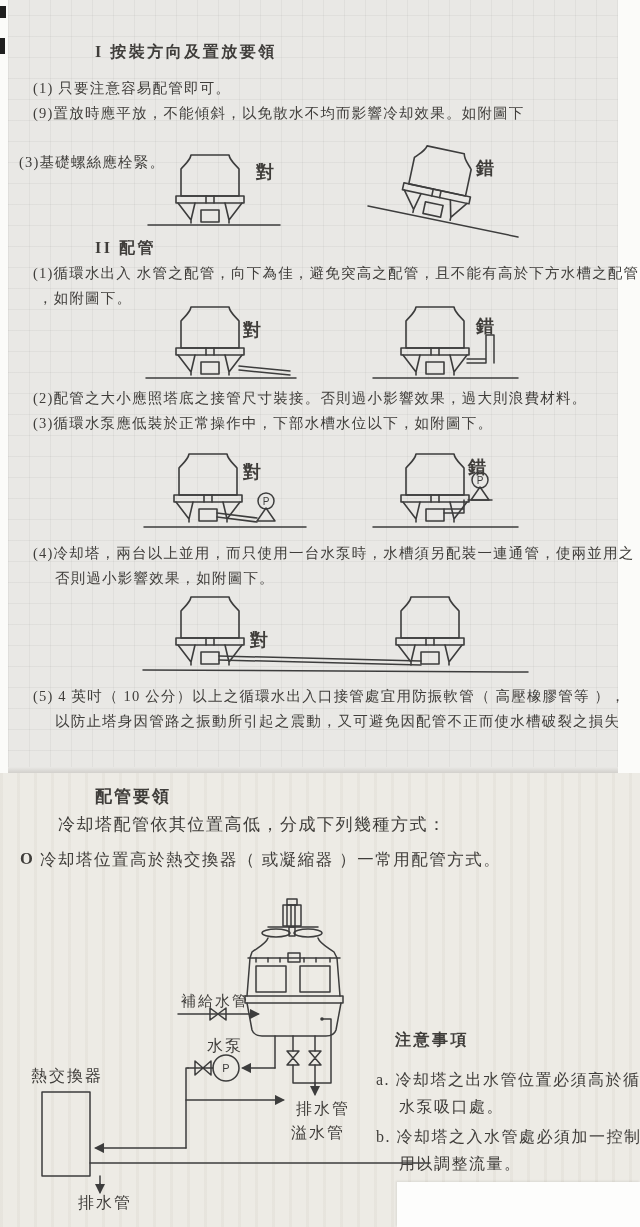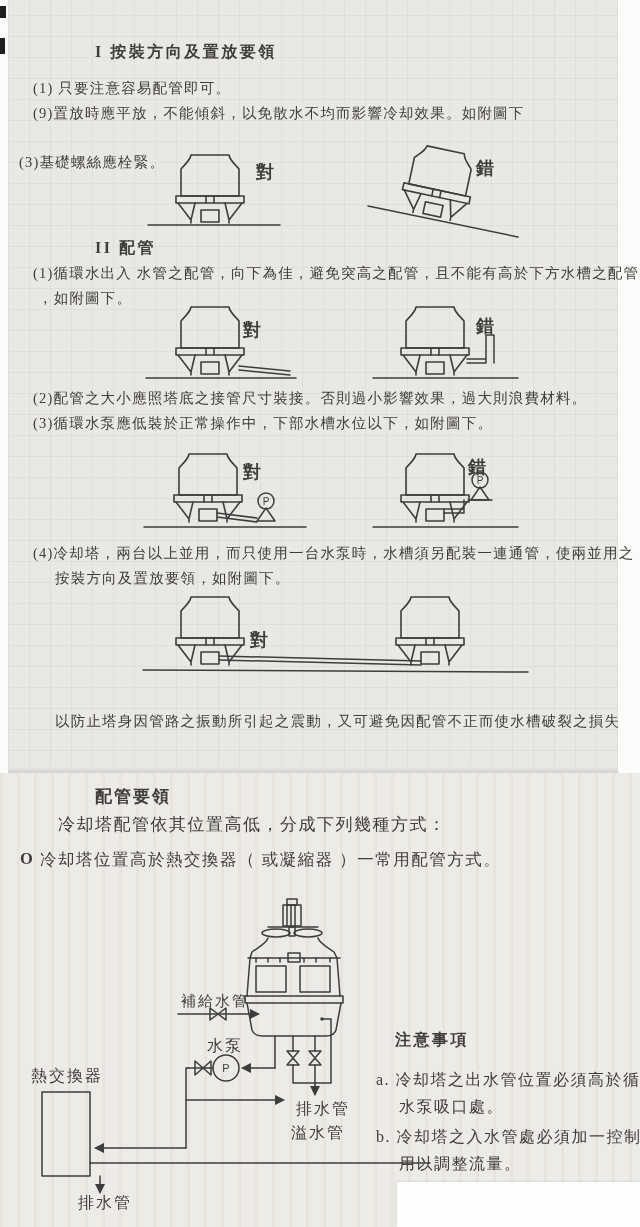--- a/index.html
+++ b/index.html
@@ -106,30 +106,31 @@
     <path class="ln" d="M326,64 H346 M326,68 H346 M346,68 V55 M350,55 H374"></path>
     <path class="ln" d="M353,55 H371 L362,42 Z"></path>
     <circle class="ln" cx="362" cy="35" r="8" fill="#e9e8e5"></circle>
     <text x="362" y="39" font-size="10" text-anchor="middle">P</text>
     <line class="ln" x1="255" y1="82" x2="400" y2="82"></line>
   </svg>
   <div class="abs ok" style="left:243px;top:460px;">對</div>
   <div class="abs ok" style="left:468px;top:455px;">錯</div>
 
   <div class="abs t" style="left:33px;top:545px;">(4)冷却塔，兩台以上並用，而只使用一台水泵時，水槽須另配裝一連通管，使兩並用之</div>
-  <div class="abs t" style="left:55px;top:570px;">按裝方向及置放要領，如附圖下。</div>
+  <div class="abs t" style="left:55px;top:570px;">否則過小影響效果，如附圖下。</div>
 
   <svg style="left:108px;top:592px;" width="460" height="86" viewBox="0 0 460 86">
     <use href="#tower" x="52" y="2"></use>
     <use href="#tower" x="272" y="2"></use>
     <path class="ln" d="M111,64 L313,69 M111,68 L313,73"></path>
     <line class="ln" x1="35" y1="78" x2="420" y2="80"></line>
   </svg>
   <div class="abs ok" style="left:250px;top:628px;">對</div>
 
+  <div class="abs t" style="left:33px;top:688px;">(5) 4 英吋（ 10  公分）以上之循環水出入口接管處宜用防振軟管（ 高壓橡膠管等 ），</div>
   <div class="abs t" style="left:55px;top:713px;">以防止塔身因管路之振動所引起之震動，又可避免因配管不正而使水槽破裂之損失</div>
 
   <div class="abs b-h" style="left:95px;top:785px;">配管要領</div>
   <div class="abs b-t" style="left:58px;top:813px;font-size:17px;">冷却塔配管依其位置高低，分成下列幾種方式：</div>
   <div class="abs b-t" style="left:20px;top:849px;font-weight:600;">O</div>
   <div class="abs b-t" style="left:40px;top:849px;">冷却塔位置高於熱交換器（ 或凝縮器 ）一常用配管方式。</div>
 
   <svg style="left:0;top:876px;" width="640" height="351" viewBox="0 876 640 351">
 
     <g>

